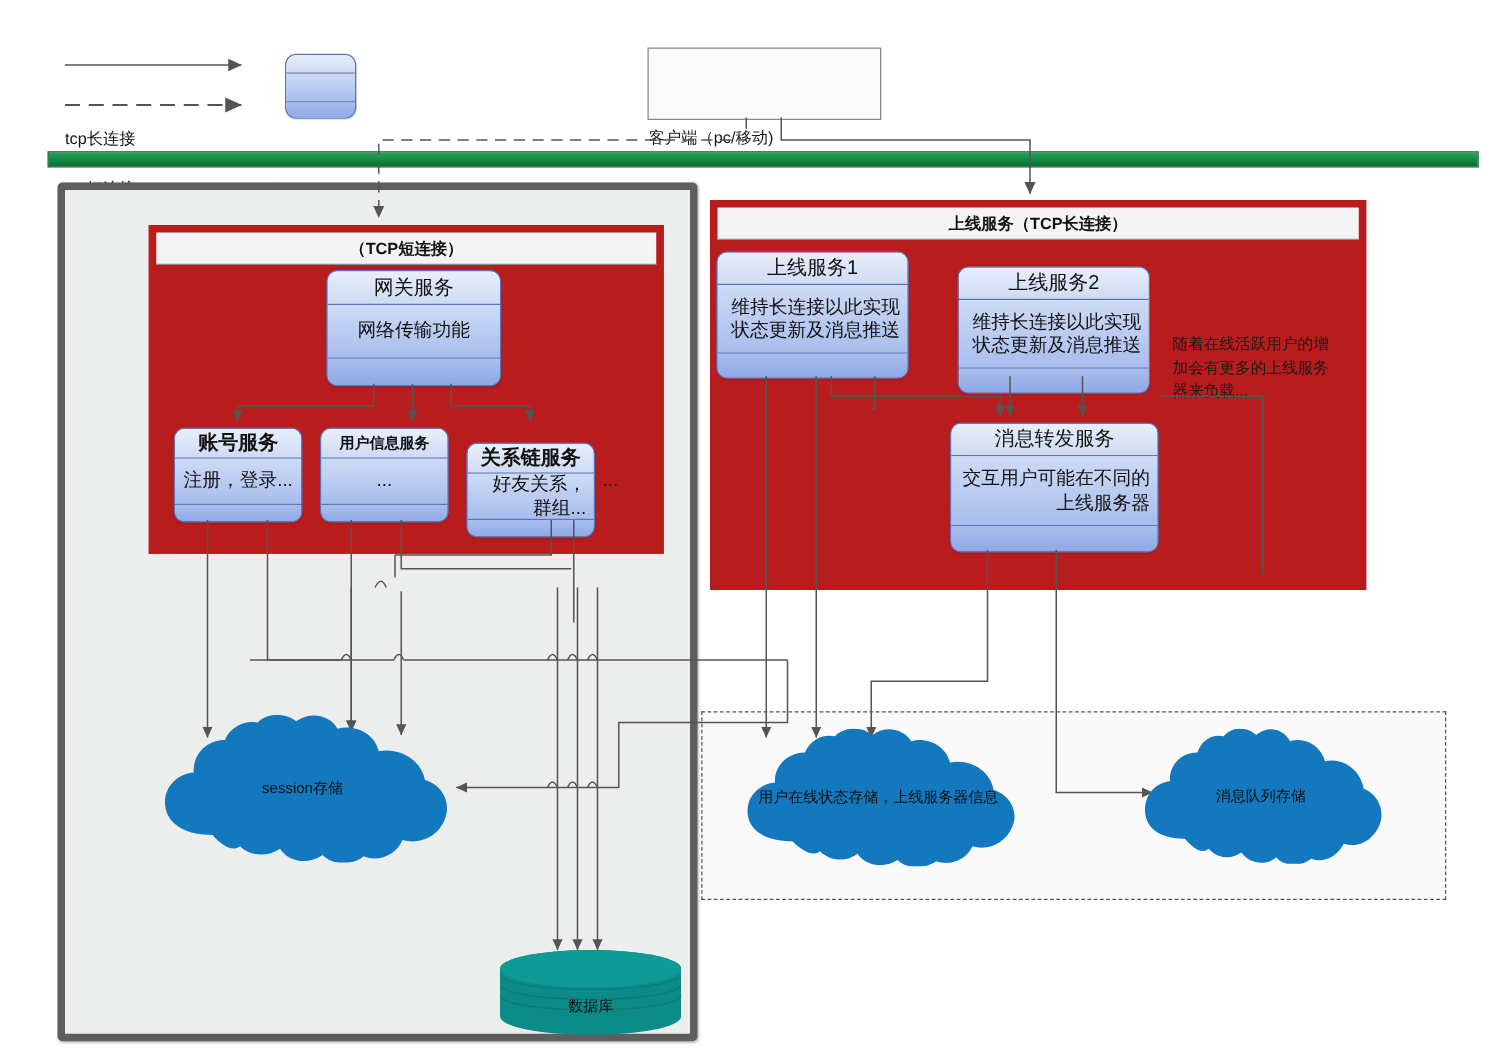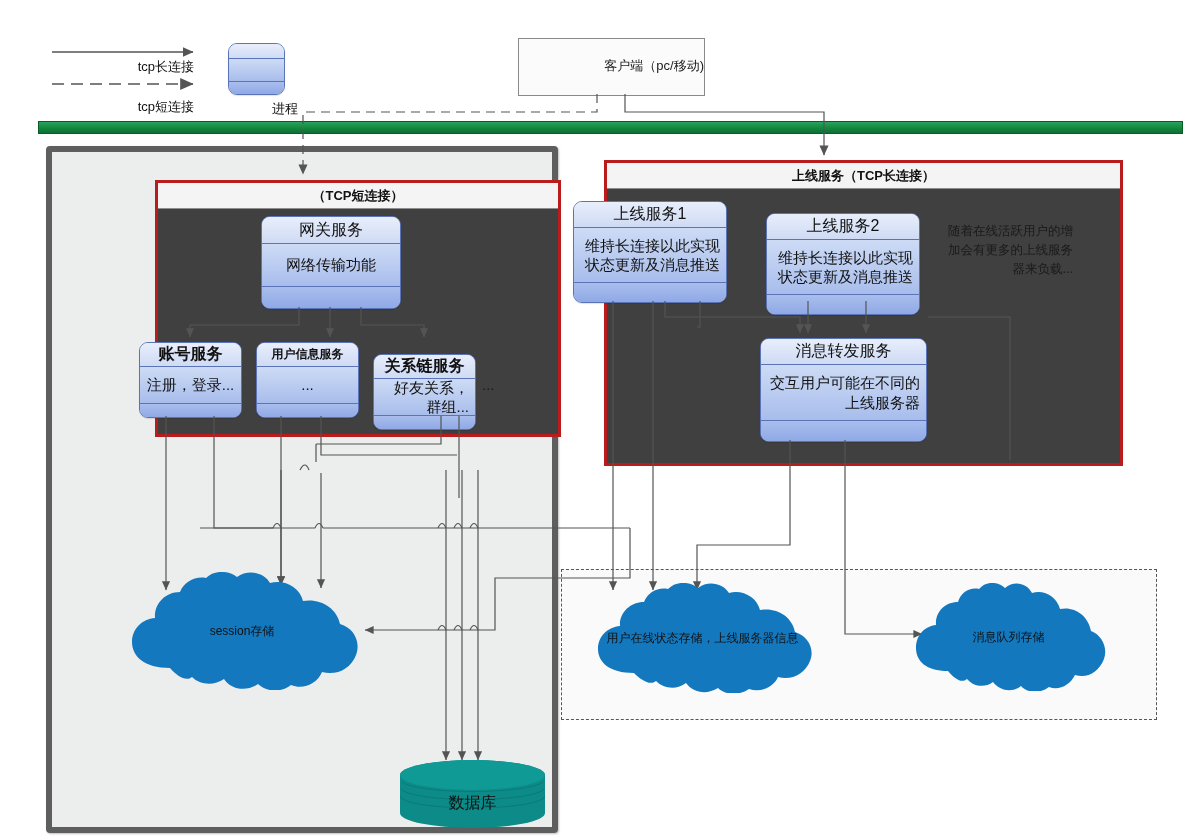--- a/index.html
+++ b/index.html
@@ -1,21 +1,21 @@
 <!DOCTYPE html>
 <html><head>
 <meta charset="utf-8">
 <style>
   html,body{margin:0;padding:0;background:#ffffff;}
   body{width:1188px;height:840px;font-family:"Liberation Sans","DejaVu Sans",sans-serif;}
   #stage{position:relative;width:1188px;height:840px;overflow:hidden;background:#ffffff;}
 
   
   .t{position:absolute;color:#1a1a1a;font-size:13px;line-height:1.35;white-space:nowrap;}
-  .tc{text-align:right;}
+  .tc{text-align:left;margin-top:44px;}
 
   
   #legend-long-label,#legend-short-label{font-size:13px;color:#111;}
   #legend-process-label{font-size:13px;color:#111;}
 
   
   .proc{position:absolute;border:1px solid #5b74b8;border-radius:9px;overflow:hidden;
         background:linear-gradient(to bottom,#dce6f8 0%,#c3d3f1 100%);
         box-shadow:0 1px 1px rgba(0,0,0,.12);}
   .proc .band-top{border-bottom:1px solid #5b74b8;
@@ -26,21 +26,21 @@
   .proc .hd{display:flex;align-items:center;justify-content:center;
         font-size:16px;color:#111;text-align:center;padding:0 4px;}
   .proc .bd{display:flex;align-items:center;justify-content:center;
         font-size:15px;color:#111;text-align:right;padding:0 6px;line-height:1.3;}
 
   
   .rect{position:absolute;border:1px solid #8a8a8a;background:#f6f6f6;}
   .rect.white{background:#fbfbfb;}
 
   
-  .panel{position:absolute;border:3px solid #b91c1c;background:#404040;margin-left:36px;}
+  .panel{position:absolute;border:6px solid #b91c1c;background:#b91c1c;}
   .panel-title{position:absolute;left:0;right:0;top:0;height:25px;border-bottom:1px solid #8d8d8d;
         display:flex;align-items:center;justify-content:center;font-size:13px;font-weight:bold;color:#111;
         background:#f4f4f4;}
 
   
   #left-frame{position:absolute;border:6px solid #5e5e5e;border-radius:4px;background:#eceded;
         box-shadow:1px 1px 2px rgba(0,0,0,.25);}
 
   
   #network-bar{position:absolute;background:linear-gradient(to bottom,#2aa25c 0%,#12883f 55%,#0d6e33 100%);
@@ -50,21 +50,21 @@
   #storage-zone{position:absolute;border:1px dashed #555;background:#fafafa;}
 
   
   .cloud{position:absolute;}
   .cloud svg{display:block;}
   .cloud .lbl{position:absolute;left:0;right:0;top:50%;transform:translateY(-50%);
         text-align:center;font-size:12px;color:#111;}
 
   
   .db{position:absolute;}
-  .db .lbl{position:absolute;left:0;right:0;bottom:14px;text-align:center;font-size:16px;color:#111;}
+  .db .lbl{position:absolute;left:0;right:0;bottom:14px;text-align:center;font-size:12px;color:#111;}
 
   
   #wires{position:absolute;left:0;top:0;width:1188px;height:840px;pointer-events:none;}
   #wires path,#wires line{fill:none;stroke:#545454;stroke-width:1.2;}
   #wires .dash{stroke-dasharray:9 6;}
 </style>
 </head>
 <body>
 
 <div id="stage">

